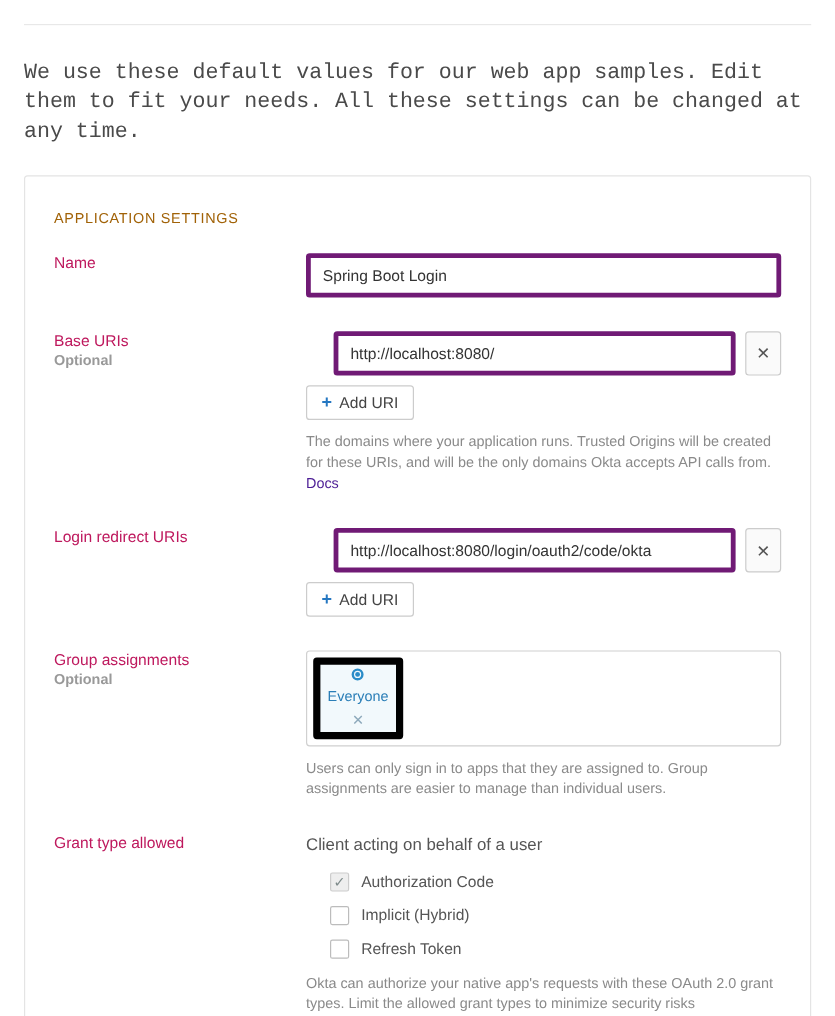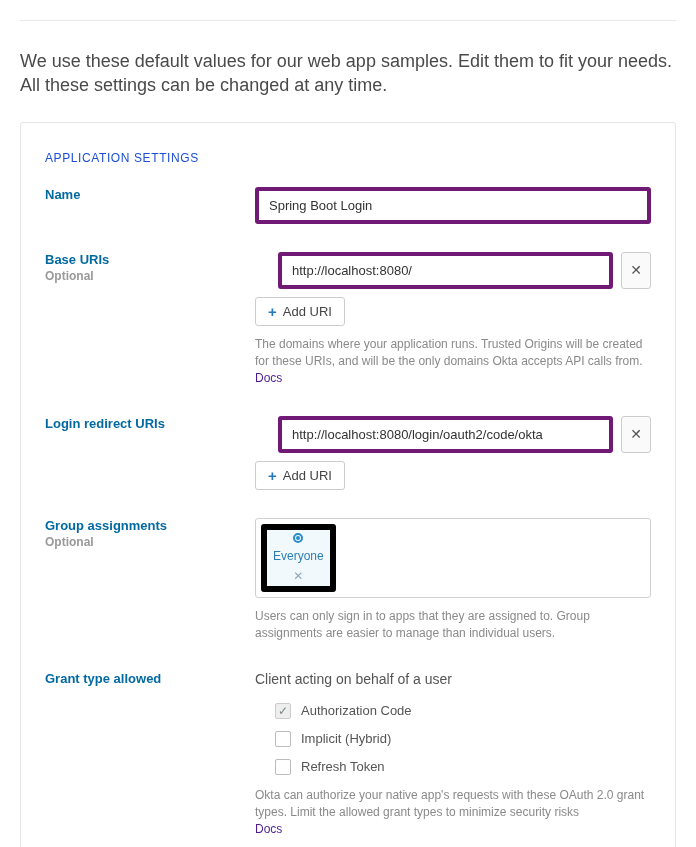--- a/index.html
+++ b/index.html
@@ -10,47 +10,48 @@
   width: 696px;
   padding: 20px 20px 30px;
 }
 .top-rule { border-top: 1px solid #e8e8e8; margin-bottom: 28px; }
 .intro {
   font-size: 18px;
   font-weight: 400;
   color: #4a4a4a;
   line-height: 1.35;
   margin-bottom: 24px;
+  font-family: Liberation Mono, monospace;
 }
 .panel {
   border: 1px solid #e4e4e4;
   border-radius: 3px;
   padding: 28px 24px 24px;
 }
 .section-title {
   font-size: 12px;
   letter-spacing: 0.6px;
-  color: #1d4ed8;
+  color: #a16207;
   font-weight: 500;
   margin-bottom: 22px;
 }
 .row {
   display: flex;
   align-items: flex-start;
   margin-bottom: 28px;
 }
 .row:last-child { margin-bottom: 0; }
 .left {
   flex: 0 0 210px;
   padding-right: 16px;
 }
 .left .label {
   font-size: 13px;
-  font-weight: 700;
-  color: #0369a1;
+  font-weight: 400;
+  color: #be185d;
 }
 .left .opt {
   font-size: 12px;
   color: #999;
   font-weight: 700;
   margin-top: 2px;
 }
 .right { flex: 1; }
 .text-input {
   width: 100%;

